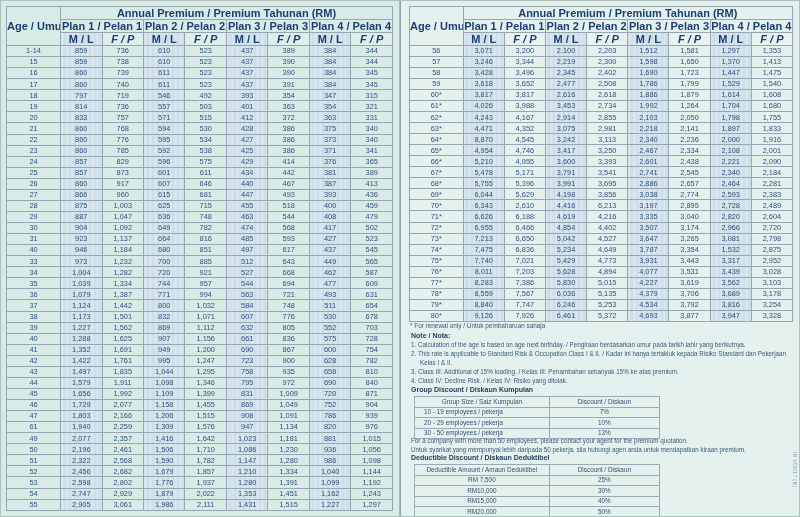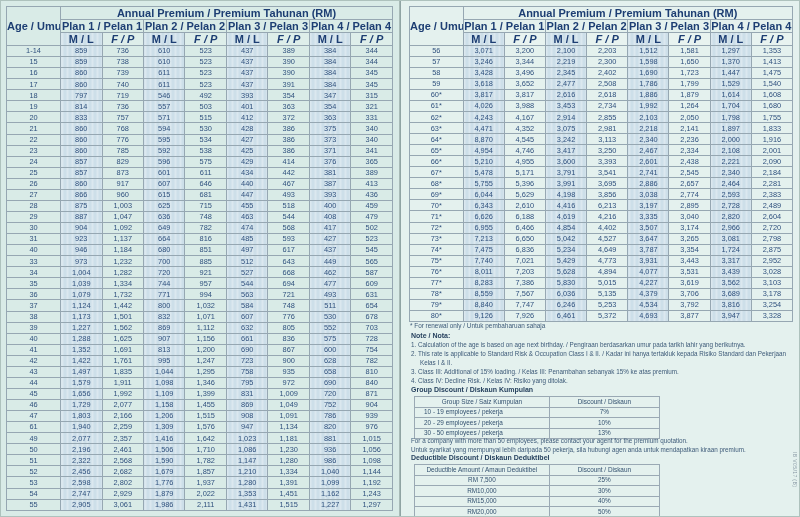--- a/index.html
+++ b/index.html
@@ -334,21 +334,21 @@
         <td>744</td>
         <td>957</td>
         <td>544</td>
         <td>694</td>
         <td>477</td>
         <td>609</td>
       </tr>
       <tr>
         <td>36</td>
         <td>1,079</td>
-        <td>1,732</td>
+        <td>1,387</td>
         <td>771</td>
         <td>994</td>
         <td>563</td>
         <td>721</td>
         <td>493</td>
         <td>631</td>
       </tr>
       <tr>
         <td>37</td>
         <td>1,124</td>
@@ -390,21 +390,21 @@
         <td>1,156</td>
         <td>661</td>
         <td>836</td>
         <td>575</td>
         <td>728</td>
       </tr>
       <tr>
         <td>41</td>
         <td>1,352</td>
         <td>1,691</td>
-        <td>813</td>
+        <td>949</td>
         <td>1,200</td>
         <td>690</td>
         <td>867</td>
         <td>600</td>
         <td>754</td>
       </tr>
       <tr>
         <td>42</td>
         <td>1,422</td>
         <td>1,761</td>
@@ -795,21 +795,21 @@
         <td>2,798</td>
       </tr>
       <tr>
         <td>74*</td>
         <td>7,475</td>
         <td>6,836</td>
         <td>5,234</td>
         <td>4,649</td>
         <td>3,787</td>
         <td>3,354</td>
-        <td>1,724</td>
+        <td>1,532</td>
         <td>2,875</td>
       </tr>
       <tr>
         <td>75*</td>
         <td>7,740</td>
         <td>7,021</td>
         <td>5,429</td>
         <td>4,773</td>
         <td>3,931</td>
         <td>3,443</td>

